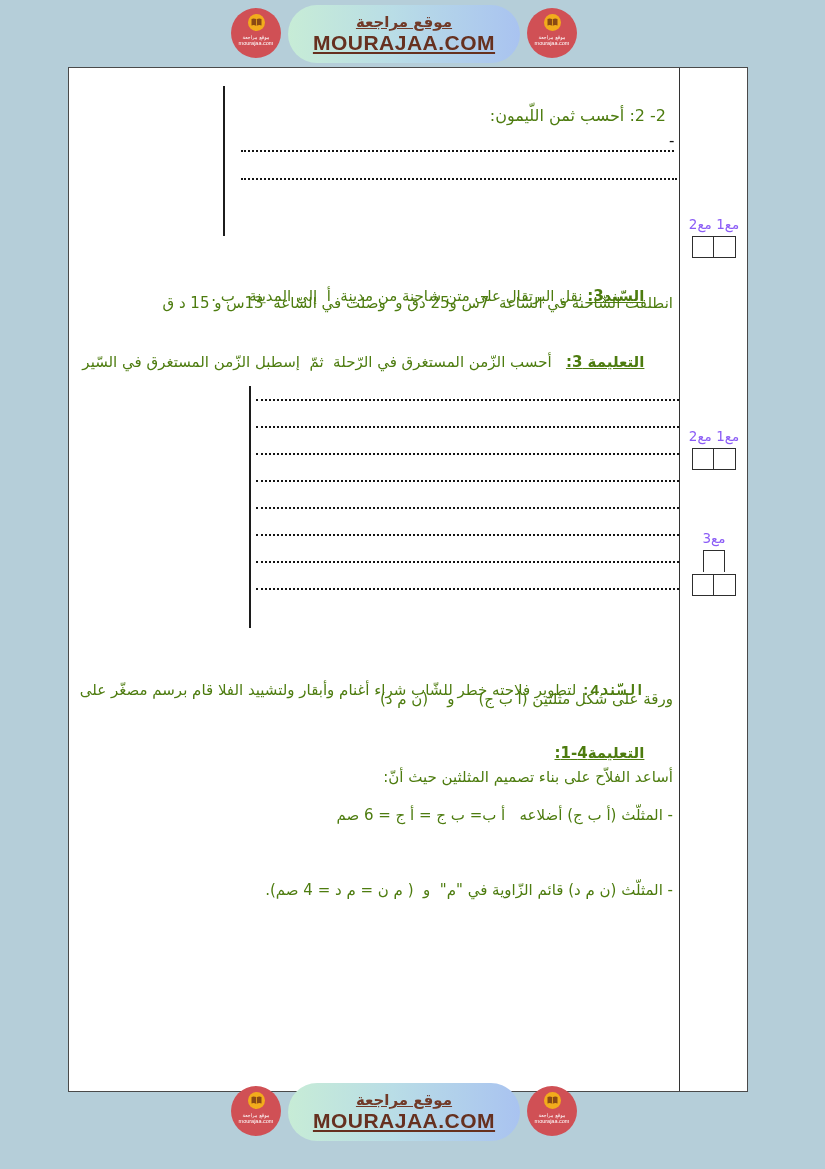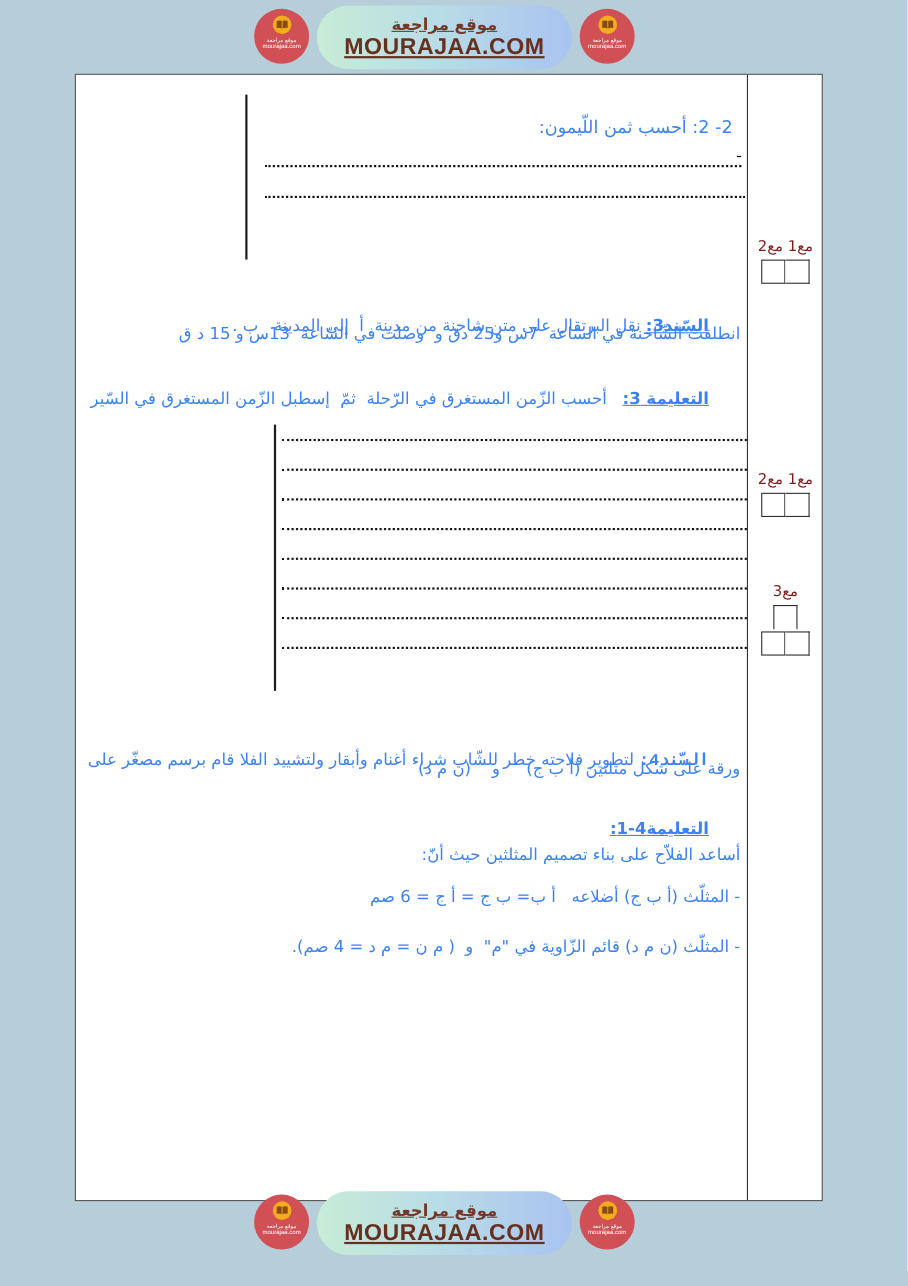--- a/index.html
+++ b/index.html
@@ -46,40 +46,40 @@
   .strip{
     position:absolute;right:0;top:0;width:68px;height:100%;
     border-left:1px solid #333;box-sizing:border-box;
   }
   
   .vline{position:absolute;width:2px;background:#1c1c1c;}
   .vline1{left:154px;top:18px;height:150px;}
   .vline2{left:180px;top:318px;height:242px;}
   .line{
     position:absolute;right:8px;direction:rtl;text-align:right;
-    font-size:15px;color:#3b82f6;white-space:pre;line-height:24px;
+    font-size:15px;color:#4d7c0f;white-space:pre;line-height:24px;
   }
   .lbl{font-weight:bold;text-decoration:underline;}
   .lbl-plain{font-weight:bold;font-family:Liberation Mono, monospace;}
   .q-title{top:36px;right:15px;font-size:16px;}
   .dots{position:absolute;height:12px;border-bottom:2.5px dotted #141414;}
   .dots-a1{left:172px;width:433px;top:70px;}
   .dots-a2{left:172px;width:436px;top:98px;}
   .dash{position:absolute;left:600px;top:64px;font-size:15px;color:#111;}
   .s3-1{top:192px;} .s3-2{top:223px;}
   .t3-1{top:258px;} .t3-2{top:289px;}
   .ans-block{position:absolute;left:187px;top:306px;width:423px;}
   .ans-line{height:25px;border-bottom:2.5px dotted #141414;}
   .s4-1{top:586px;} .s4-2{top:619px;} .t41{top:649px;}
-  .help-1{top:697px;} .tri-1{top:735px;} .tri-2{top:780px;}
+  .help-1{top:697px;} .tri-1{top:735px;} .tri-2{top:810px;}
   
   .mark-group{position:absolute;left:0;width:68px;text-align:center;}
   .mg1{top:146px;} .mg2{top:358px;} .mg3{top:460px;}
   .mark-label{
-    direction:rtl;font-size:13.5px;color:#7f1d1d;line-height:20px;white-space:nowrap;
+    direction:rtl;font-size:13.5px;color:#8b5cf6;line-height:20px;white-space:nowrap;
   }
   .mark-boxes{display:flex;justify-content:center;margin-top:2px;}
   .mark-box{
     width:22px;height:22px;border:1.4px solid #2e2e2e;background:#ffffff;
     box-sizing:border-box;
   }
   .mark-boxes .mark-box + .mark-box{border-left:none;}
   .pyr-top{display:flex;justify-content:center;margin-top:2px;}
   .pyr-top .mark-box{border-bottom:none;}
 </style>

